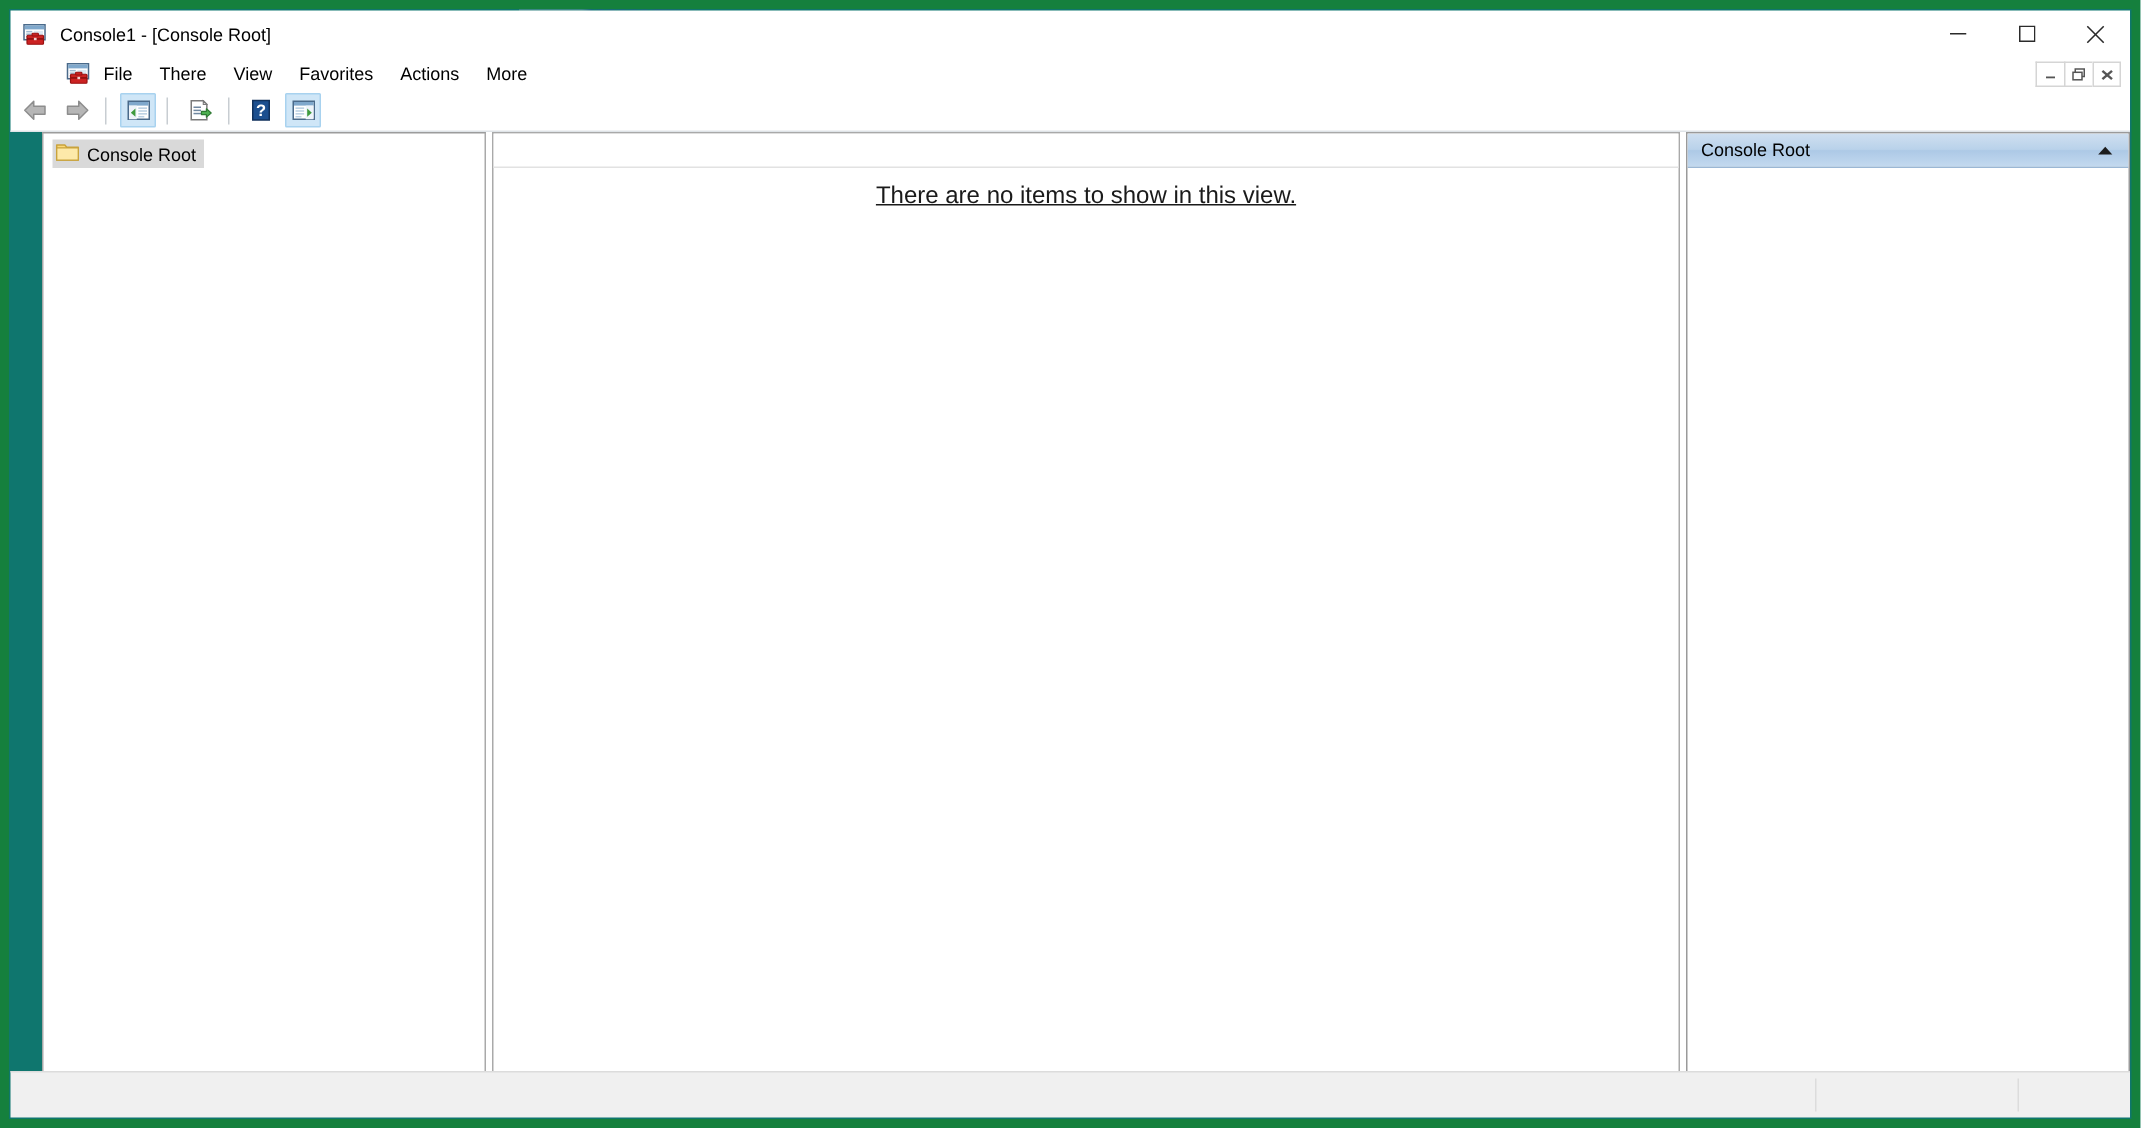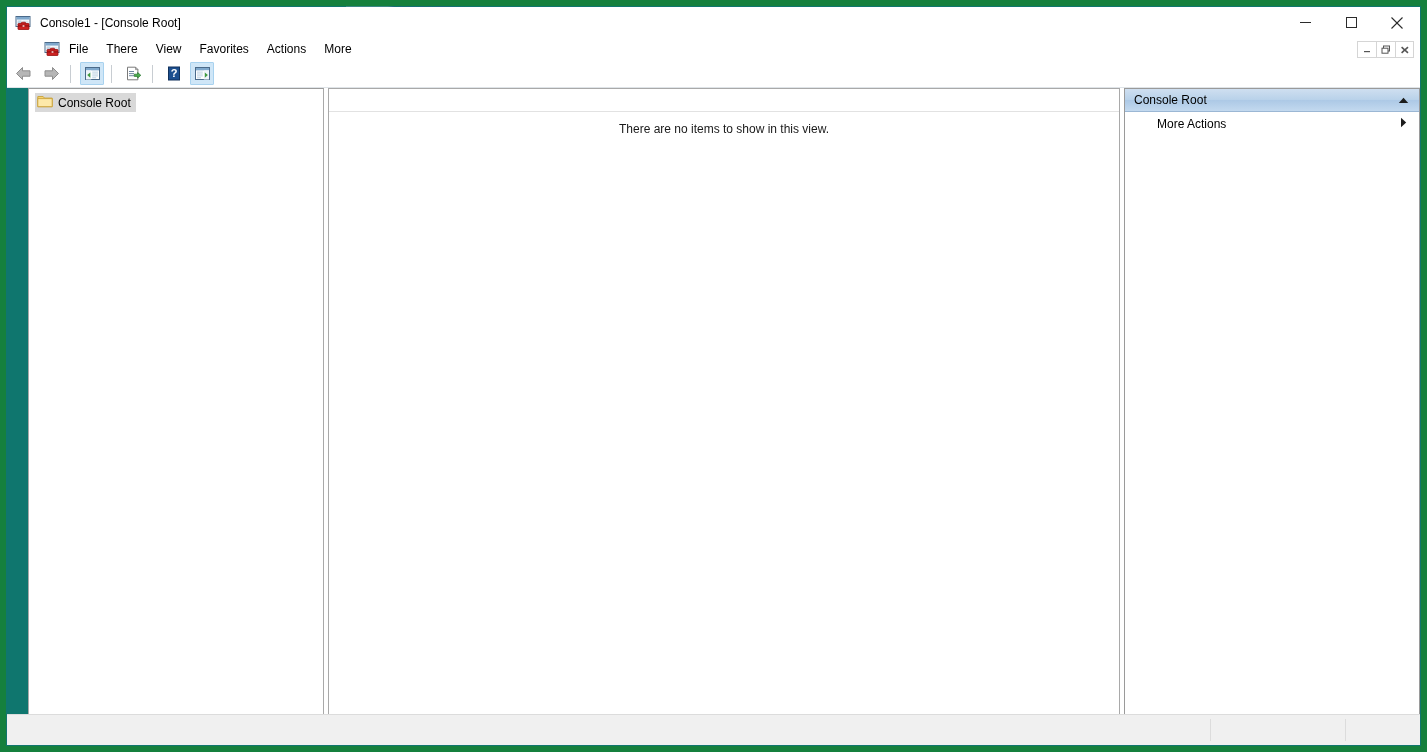--- a/index.html
+++ b/index.html
@@ -246,22 +246,23 @@
     color: #262626;
     border-right: 1px solid #dddddd;
   }
   .col-rest {
     flex: 1;
     height: 22px;
   }
   .empty-msg {
     text-align: center;
     margin-top: 10px;
-    font-size: 12px;
+    font-size: 16px;
     color: #1a1a1a;
+    text-decoration: underline;
   }
 
   
   .actions-pane {
     position: absolute;
     top: 0;
     right: 0;
     width: 296px;
     bottom: 0;
     background: #ffffff;
@@ -525,28 +526,20 @@
 
       <div class="action-group-header">
         <span class="lbl">Console Root</span>
         <span>
           <svg width="11" height="7" viewBox="0 0 11 7">
             <path d="M5.5 0.8 L10.2 6 L0.8 6 Z" fill="#1d1d1d"></path>
           </svg>
         </span>
       </div>
 
-      <div class="action-row">
-        <span class="lbl">More Actions</span>
-        <span>
-          <svg width="7" height="11" viewBox="0 0 7 11">
-            <path d="M1 0.8 L6.2 5.5 L1 10.2 Z" fill="#1d1d1d"></path>
-          </svg>
-        </span>
-      </div>
 
     </div>
   </div>
 
   <div class="statusbar">
     <div class="status-text"></div>
     <div class="status-seg" style="left:1203px;"></div>
     <div class="status-seg" style="left:1338px;"></div>
   </div>
 

